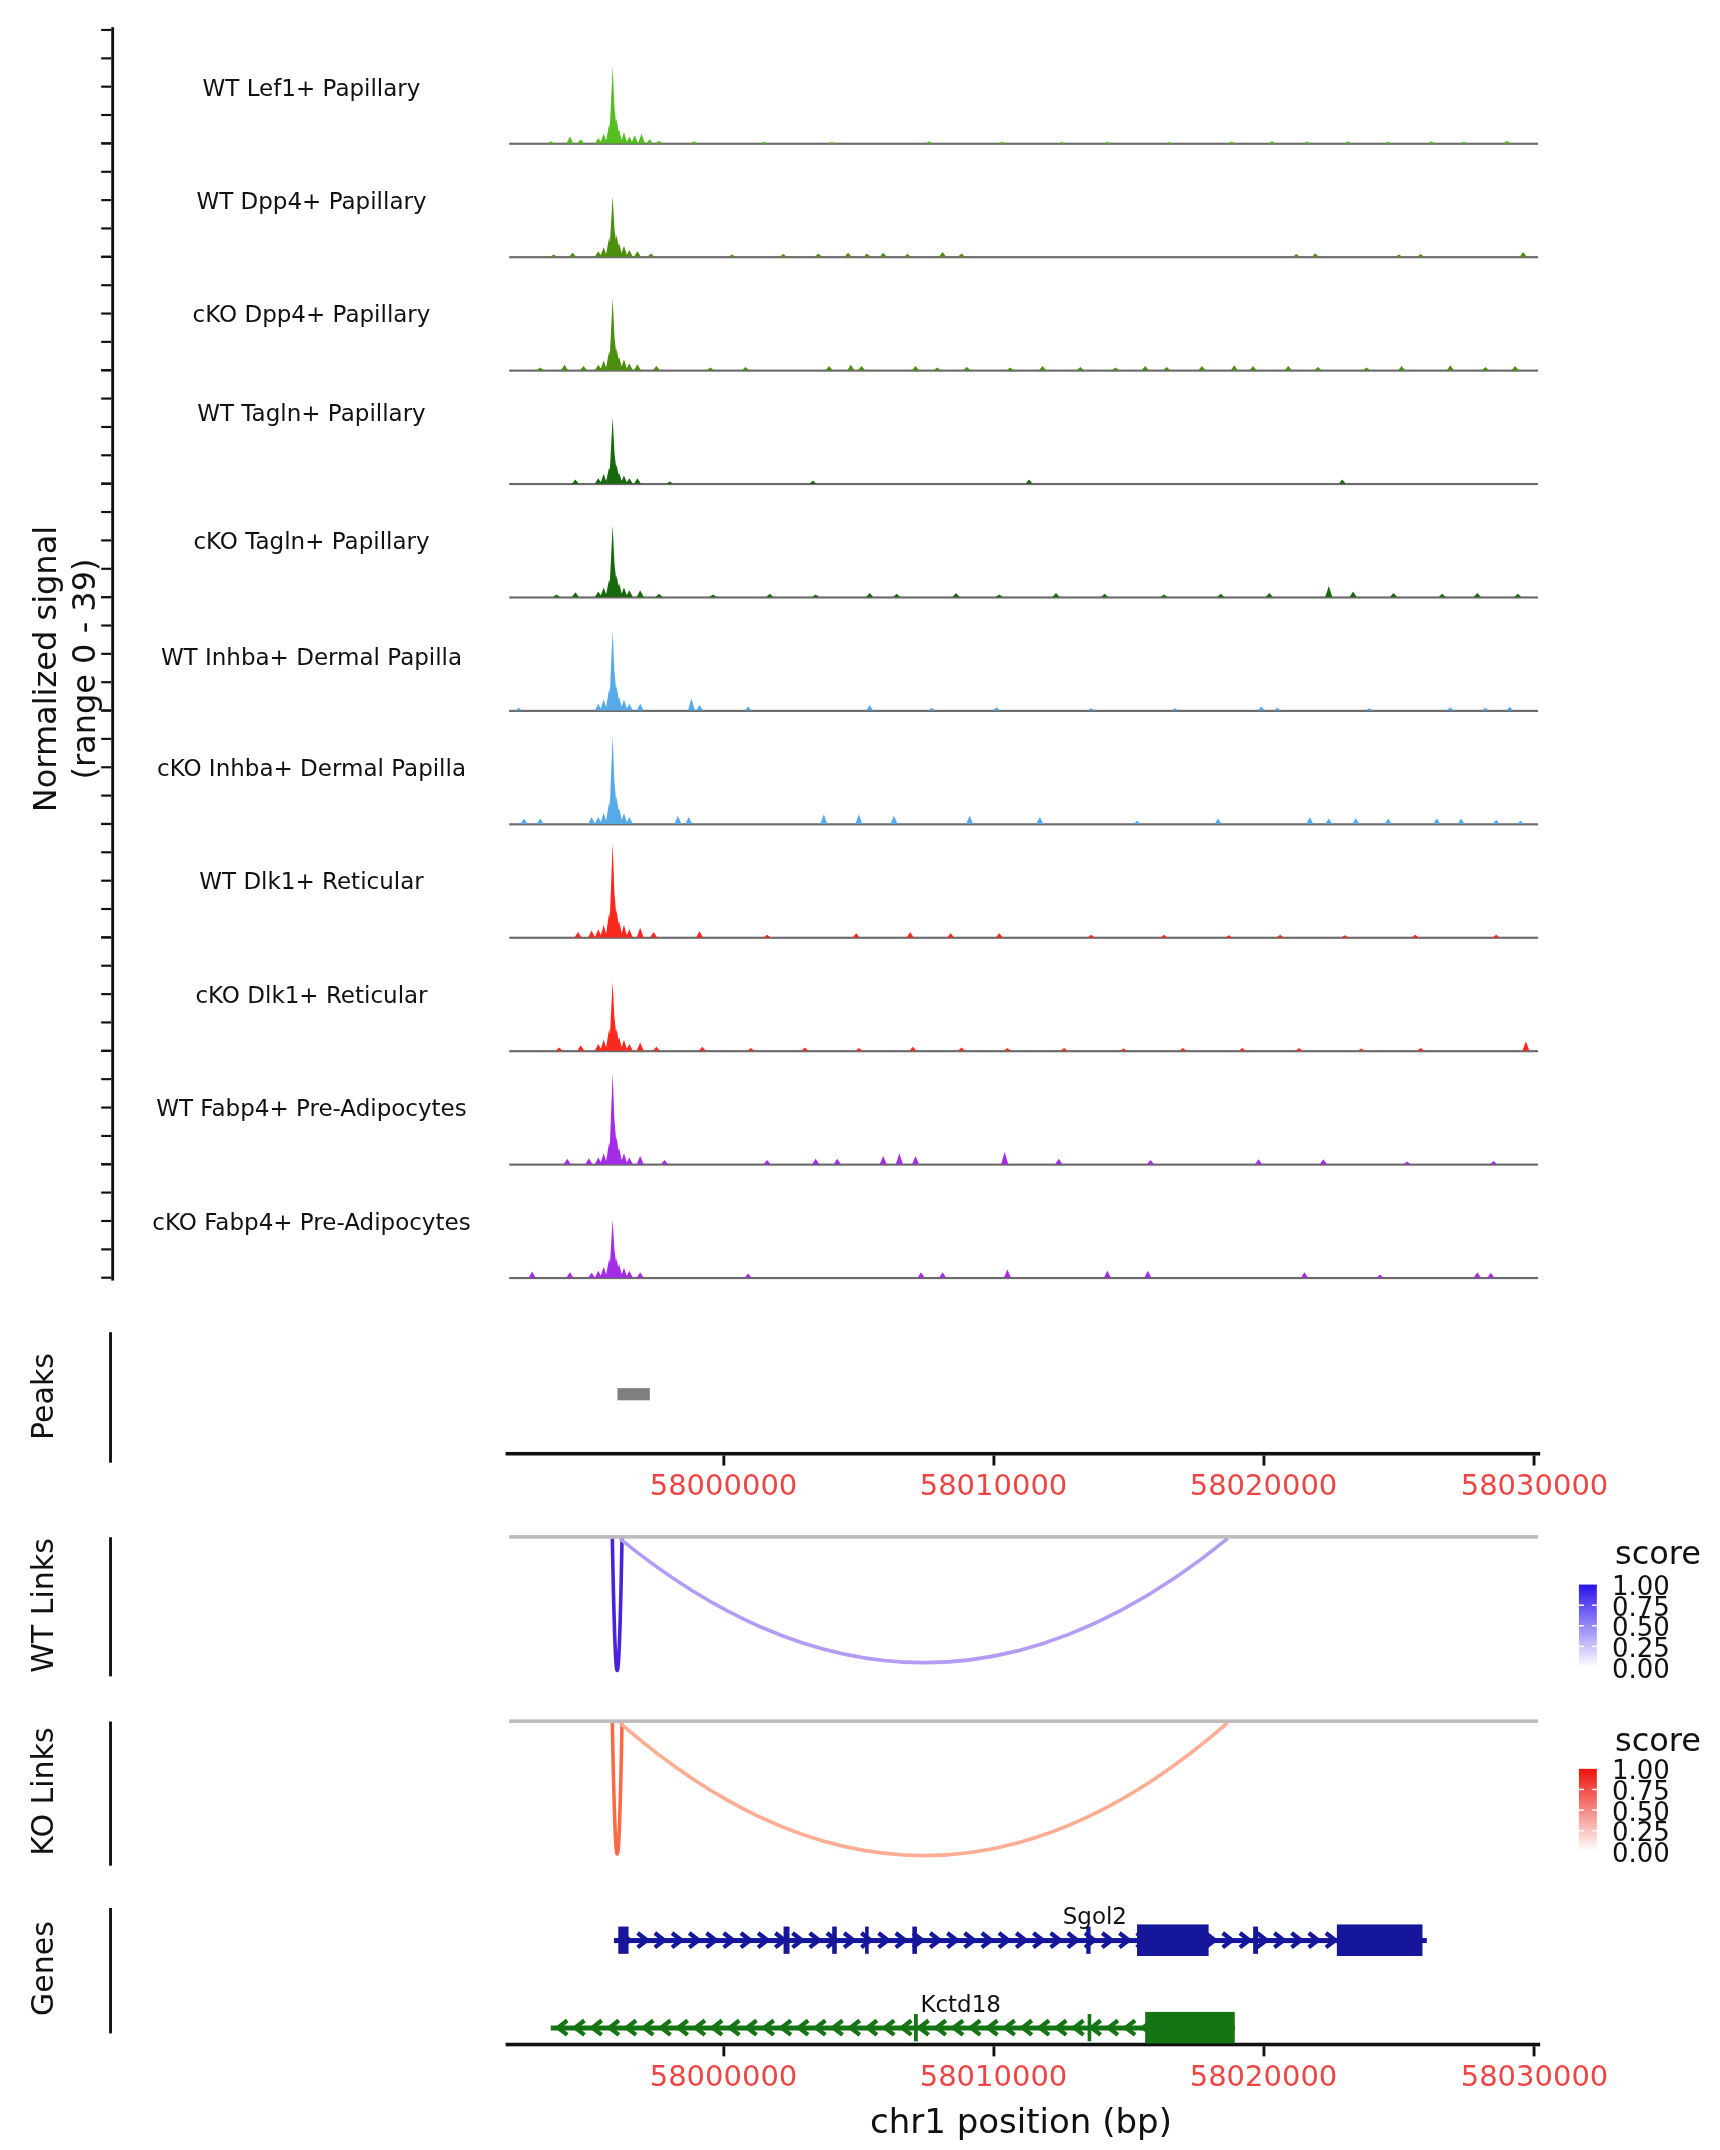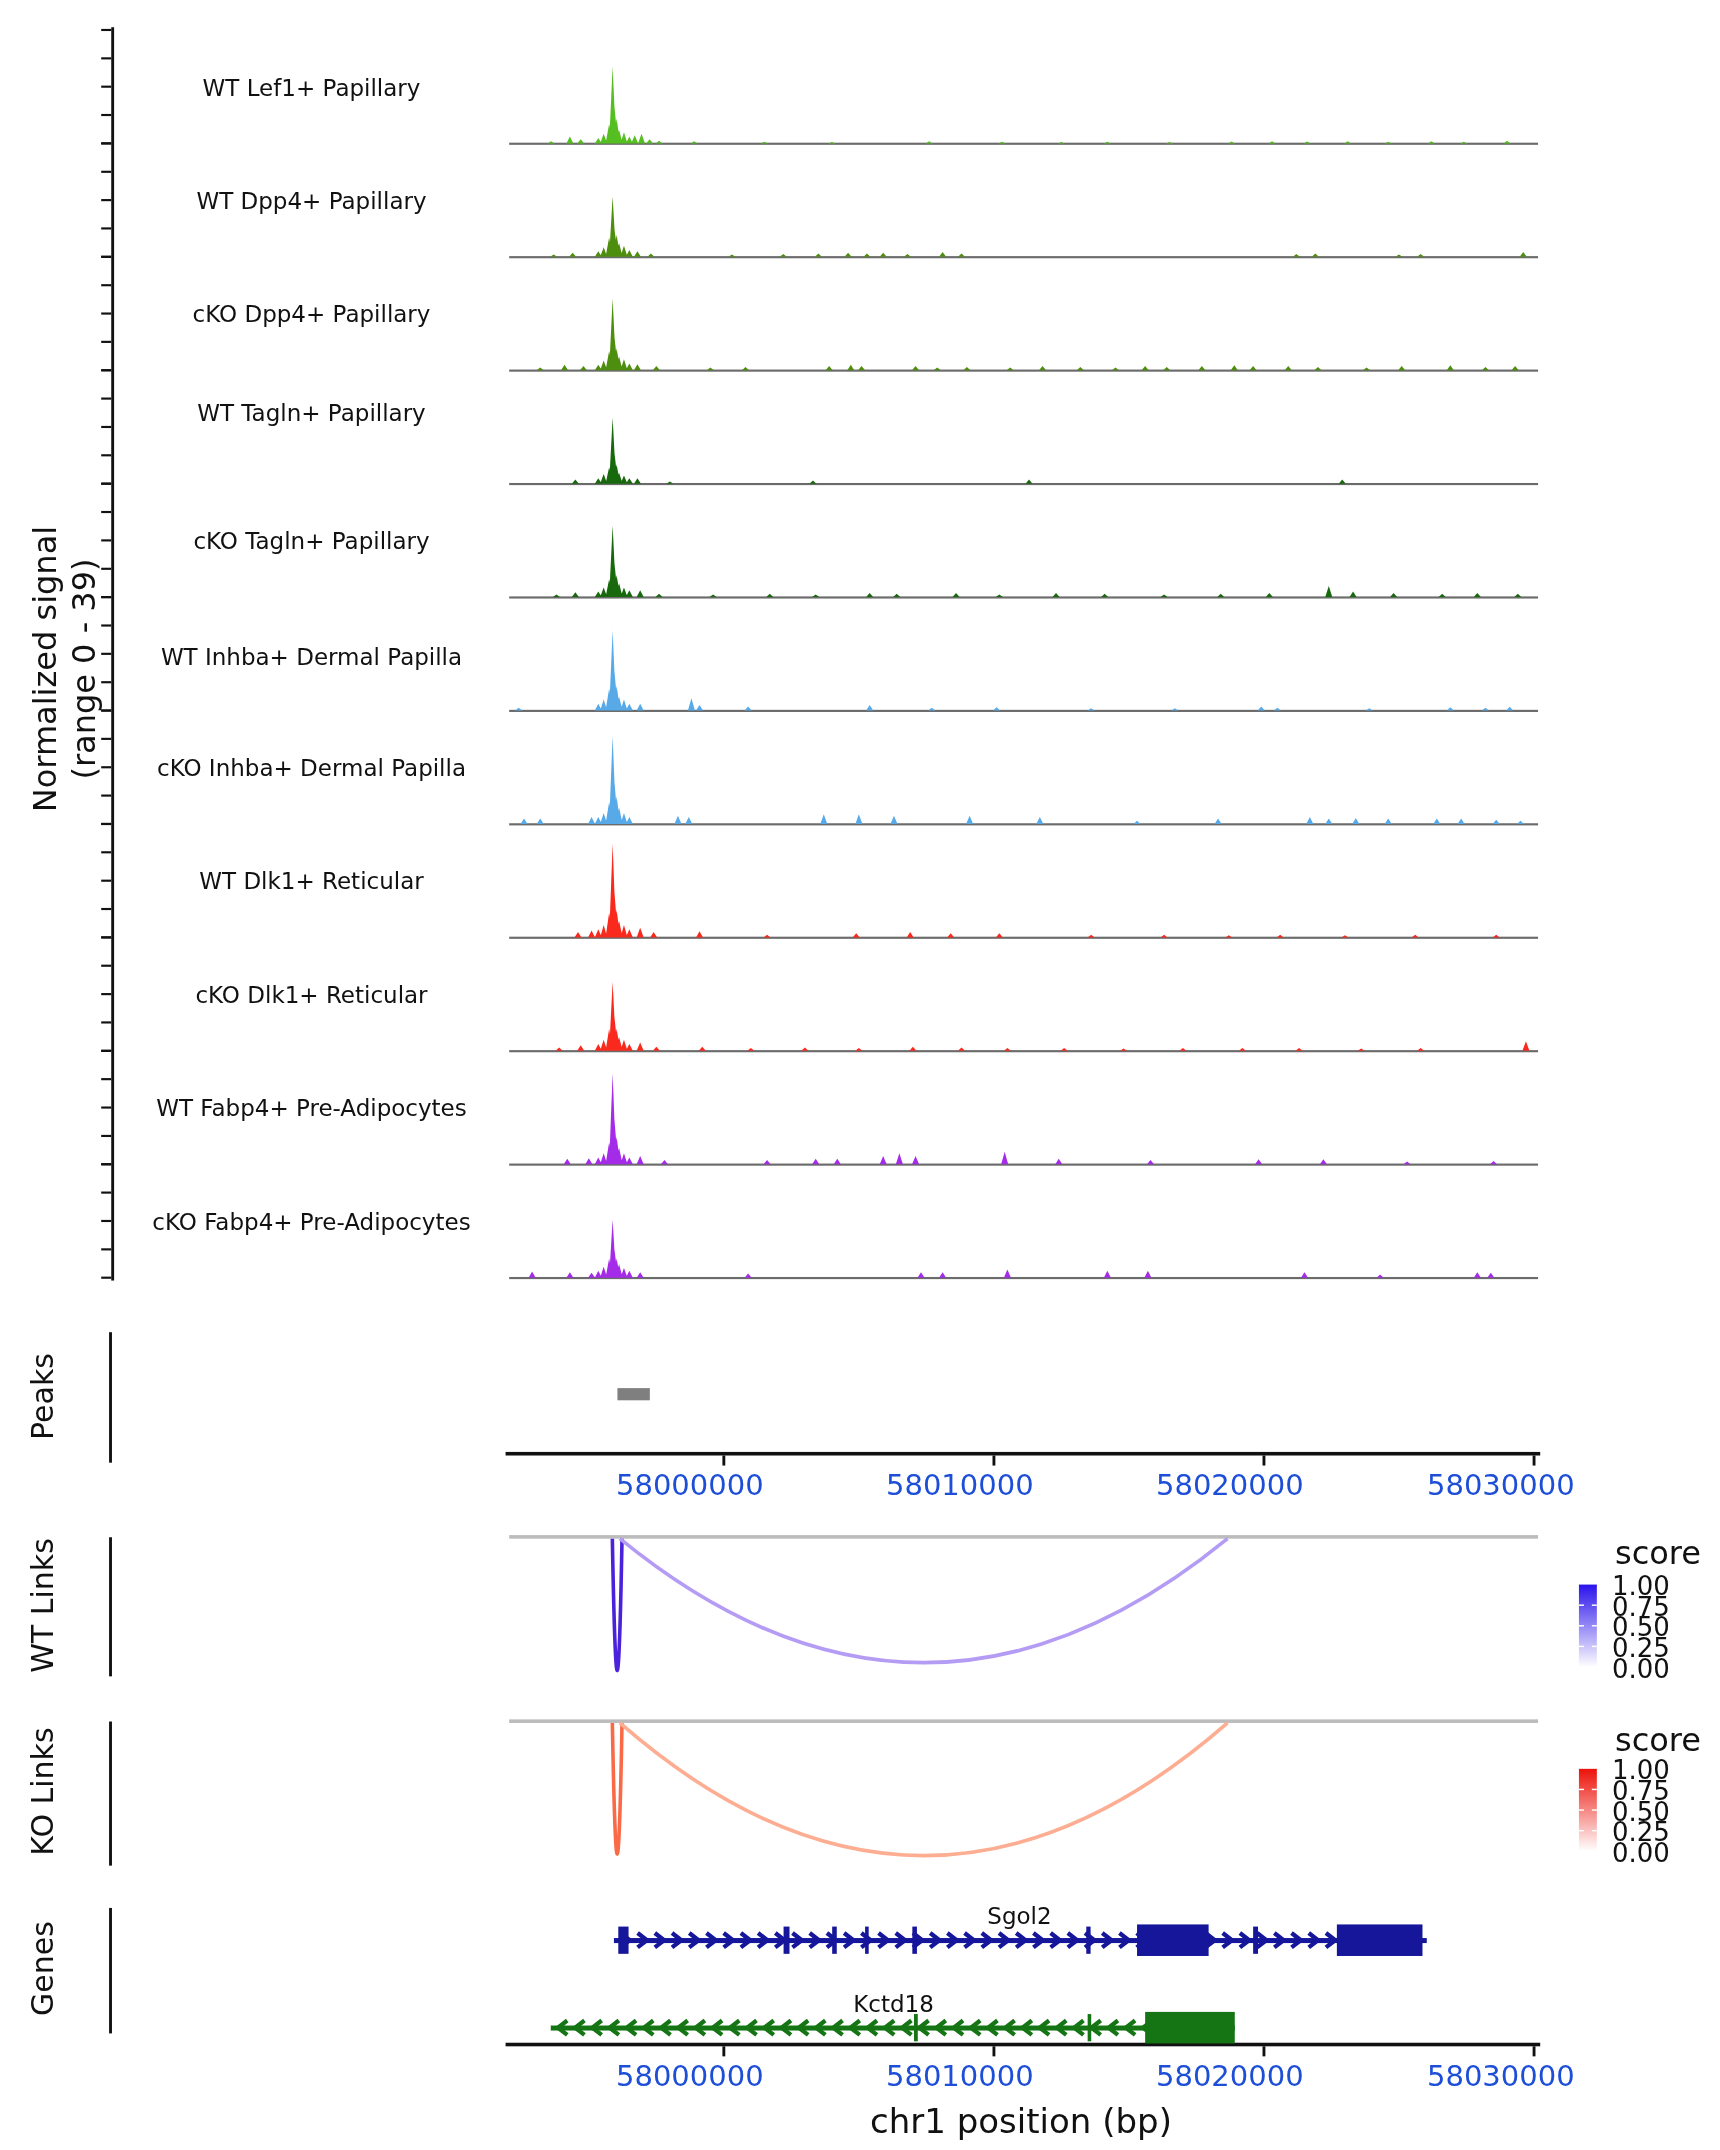--- a/index.html
+++ b/index.html
@@ -1,24 +1,24 @@
 <!DOCTYPE html>
 <html style="font-size:11.5px"><head>
 <meta charset="utf-8">
 <style>
   html,body{margin:0;padding:0;background:#ffffff;}
   body{width:1721px;height:2151px;position:relative;font-family:"DejaVu Sans",sans-serif;color:#000;}
   .lbl{position:absolute;white-space:nowrap;}
   .track-label{width:401px;left:111px;text-align:center;font-size:23px;color:#111;}
   .ylab{width:1290px;text-align:center;font-size:32px;color:#111;transform:rotate(-90deg);}
   .side{width:301px;text-align:center;font-size:30px;color:#111;transform:rotate(-90deg);}
-  .tick{width:215px;font-size:29px;color:#1d4ed8;}
+  .tick{width:215px;text-align:center;font-size:29px;color:#ef4444;}
   .leg-title{width:158px;text-align:right;font-size:32px;color:#111;}
   .leg-val{width:115px;text-align:left;font-size:26px;color:#111;}
-  .gene-lab{width:215px;text-align:center;font-size:23px;color:#111;}
+  .gene-lab{width:215px;text-align:right;font-size:23px;color:#111;}
   .axis-title{width:574px;text-align:center;font-size:34px;color:#111;}
   svg{position:absolute;left:0;top:0;}
 </style>
 </head>
 <body>
 
 <svg id="fig" width="1721" height="2151" viewBox="0 0 2400 3000">
     <defs>
       <linearGradient id="gradWT" x1="0" y1="0" x2="0" y2="1">
         <stop offset="0%" stop-color="#2A12EC"></stop>

